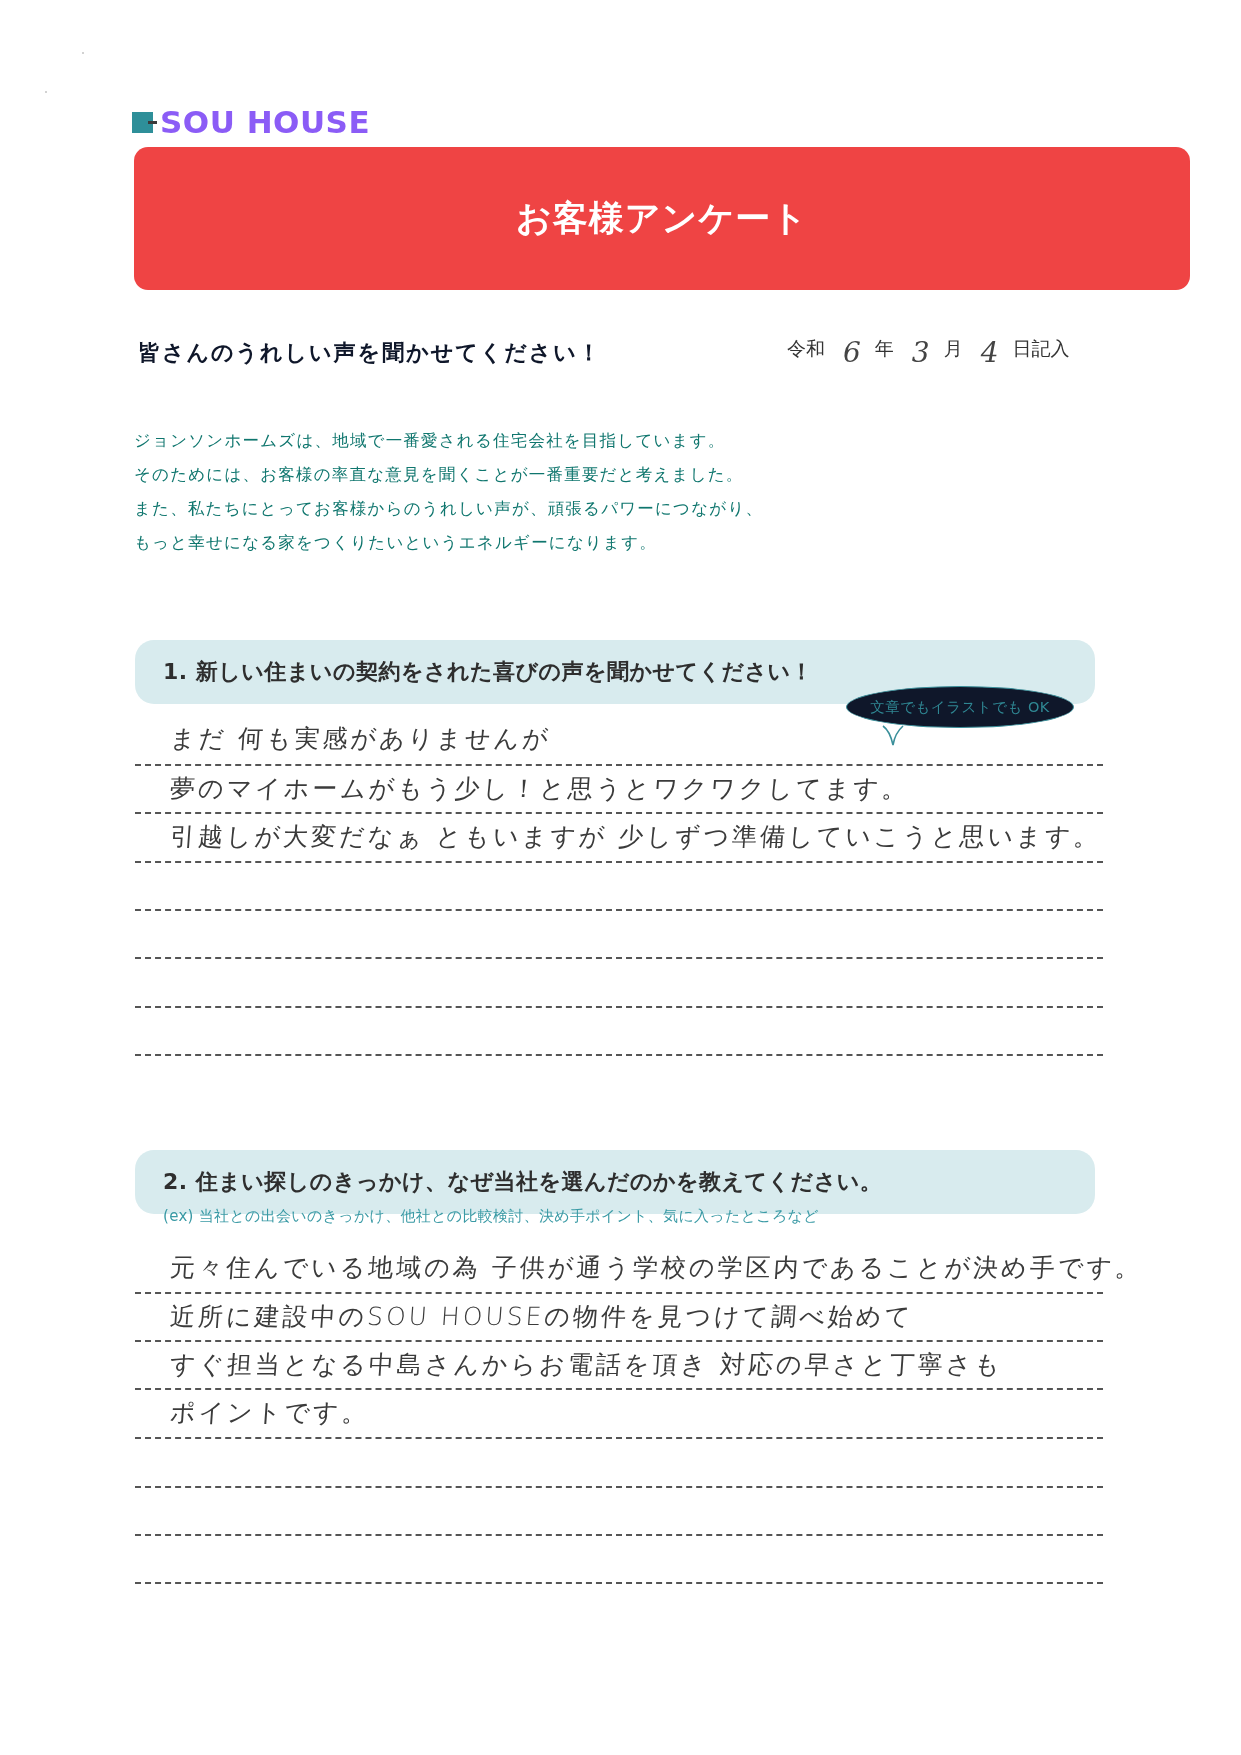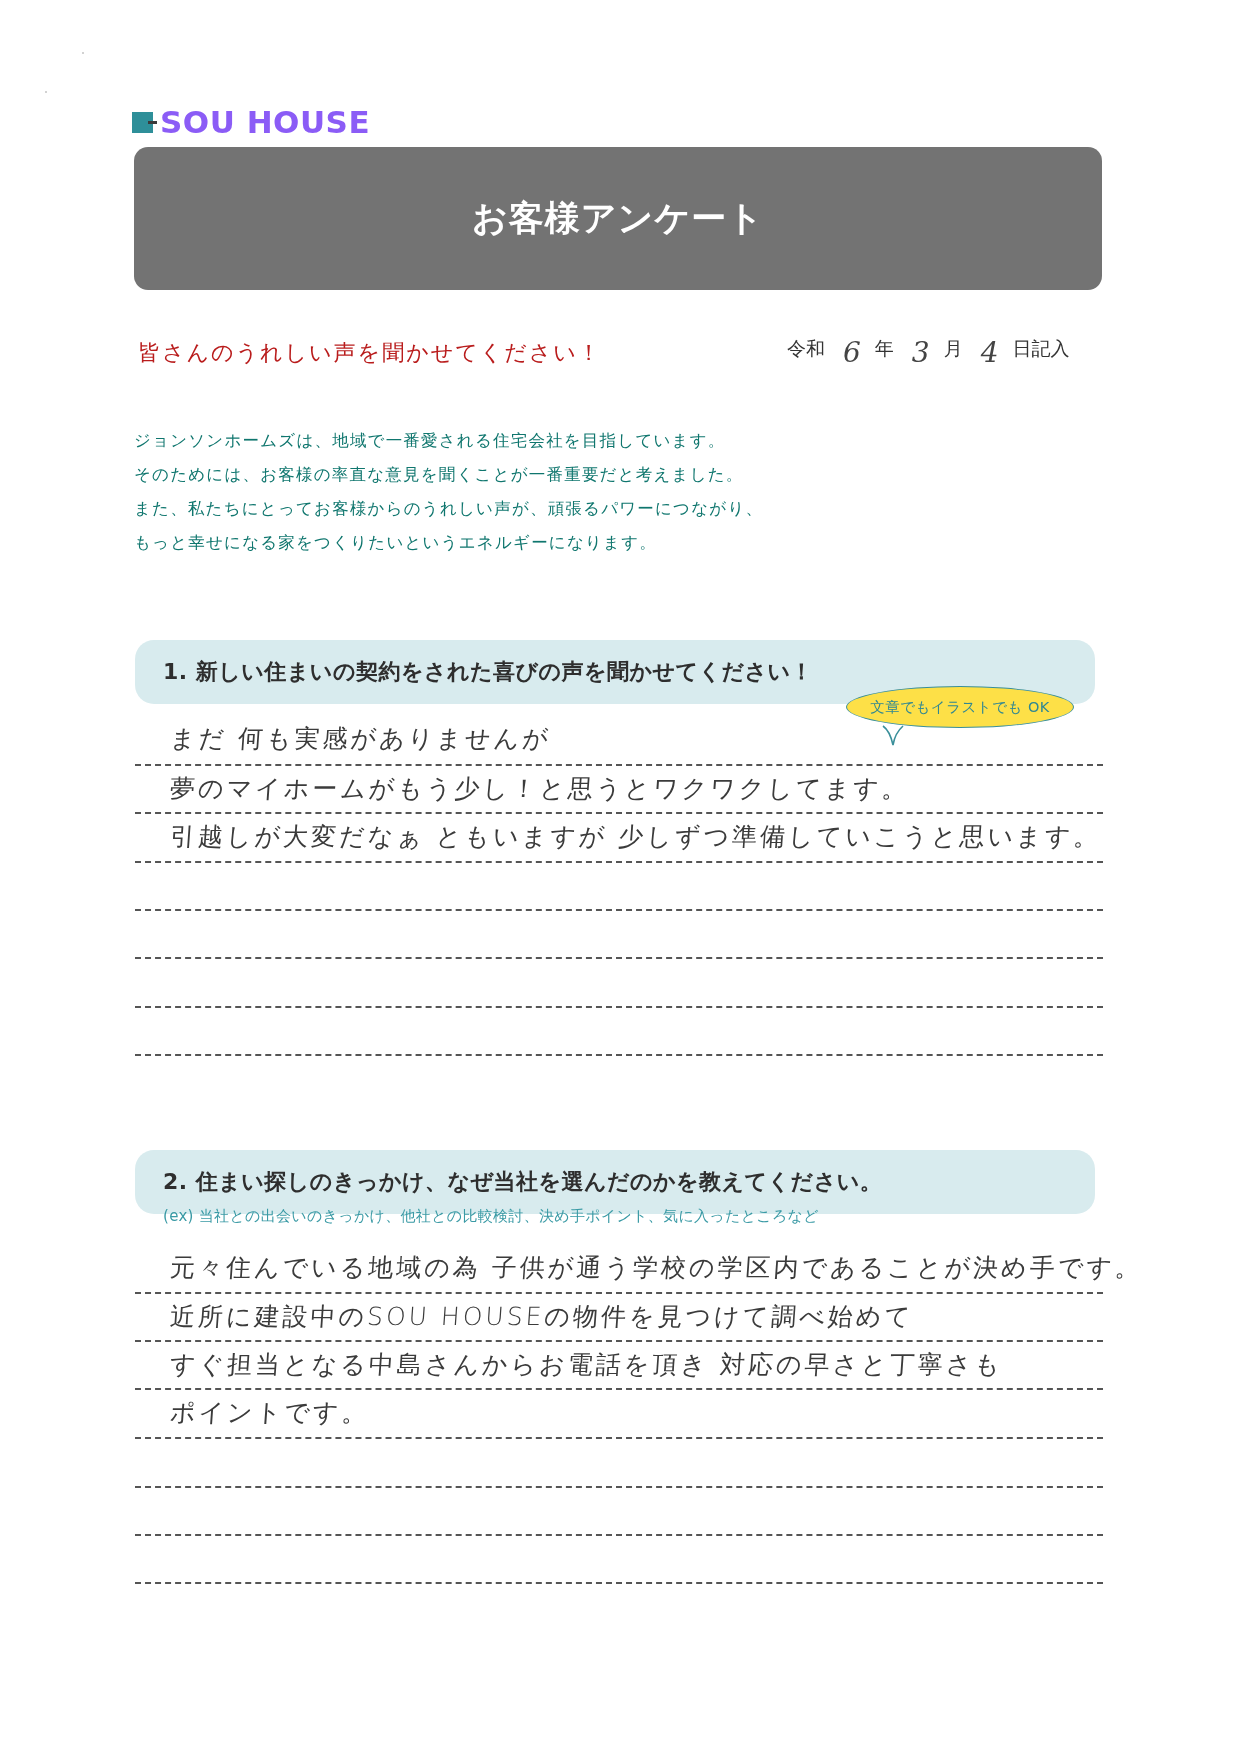--- a/index.html
+++ b/index.html
@@ -6,36 +6,36 @@
     html, body { width: 1241px; height: 1755px; background: #ffffff; }
     body { position: relative; font-family: "DejaVu Sans", "Liberation Sans", sans-serif; color: #333; overflow: hidden; }
 
     .speck { position: absolute; width: 2px; height: 2px; background: #999; border-radius: 1px; opacity: .6; }
 
     .logo { position: absolute; left: 132px; top: 106px; height: 32px; display: flex; align-items: center; }
     .logo-mark { position: relative; width: 21px; height: 21px; background: #2e8f99; margin-right: 7px; }
     .logo-mark::after { content: ""; position: absolute; right: -4px; top: 9px; width: 9px; height: 3px; background: #3a3a3a; }
     .logo-text { font-family: "DejaVu Sans", sans-serif; font-weight: bold; font-size: 31px; letter-spacing: 0.5px; color: #8b5cf6; }
 
-    .title-bar { position: absolute; left: 134px; top: 147px; width: 968px; height: 143px; background: #737373; border-radius: 14px; display: flex; align-items: center; justify-content: center; }
+    .title-bar { position: absolute; left: 134px; top: 147px; width: 1056px; height: 143px; background: #ef4444; border-radius: 14px; display: flex; align-items: center; justify-content: center; }
     .title-bar span { color: #ffffff; font-size: 35px; font-weight: bold; letter-spacing: 1px; }
 
-    .lead { position: absolute; left: 138px; top: 338px; font-size: 22px; color: #b91c1c; letter-spacing: 2px; }
+    .lead { position: absolute; left: 138px; top: 338px; font-size: 22px; color: #0f172a; letter-spacing: 2px; font-weight: bold; }
 
     .date { position: absolute; left: 787px; top: 336px; display: flex; align-items: flex-start; font-size: 19px; color: #333; }
     .date .hand { font-family: "DejaVu Serif", serif; font-size: 28px; font-weight: normal; color: #444; margin: 0 14px 0 18px; font-style: italic; }
     .date .lbl { font-size: 19px; }
 
     .intro { position: absolute; left: 134px; top: 424px; width: 700px; }
     .intro p { font-size: 16.5px; color: #0f766e; line-height: 34px; letter-spacing: 1.2px; white-space: nowrap; }
 
     .section-head { position: absolute; left: 135px; width: 960px; height: 64px; background: #d8ebee; border-radius: 19px; display: flex; align-items: center; padding-left: 28px; }
     .section-head span { font-size: 22px; font-weight: bold; color: #2e2e2e; letter-spacing: 0.5px; }
 
-    .bubble { position: absolute; left: 846px; top: 686px; width: 228px; height: 42px; border: 1.6px solid #3a8f9a; border-radius: 50%; background: #fde047; display: flex; align-items: center; justify-content: center; }
+    .bubble { position: absolute; left: 846px; top: 686px; width: 228px; height: 42px; border: 1.6px solid #3a8f9a; border-radius: 50%; background: #0f172a; display: flex; align-items: center; justify-content: center; }
     .bubble span { font-size: 14.5px; color: #2f8793; letter-spacing: 0.5px; }
     .bubble-tail { position: absolute; left: 882px; top: 725px; width: 22px; height: 22px; }
 
     .hint { position: absolute; left: 163px; top: 1207px; font-size: 15px; color: #3a9aa5; letter-spacing: 0.3px; text-align: right; }
 
     .answer-line { position: absolute; left: 135px; width: 968px; height: 0; border-top: 2px dashed #555; }
     .answer-text { position: absolute; left: 170px; font-family: "DejaVu Sans", sans-serif; font-size: 25px; color: #3b3b3b; letter-spacing: 3px; white-space: nowrap; transform: skewX(-4deg); font-weight: 300; }
   </style>
 </head>
 <body>

